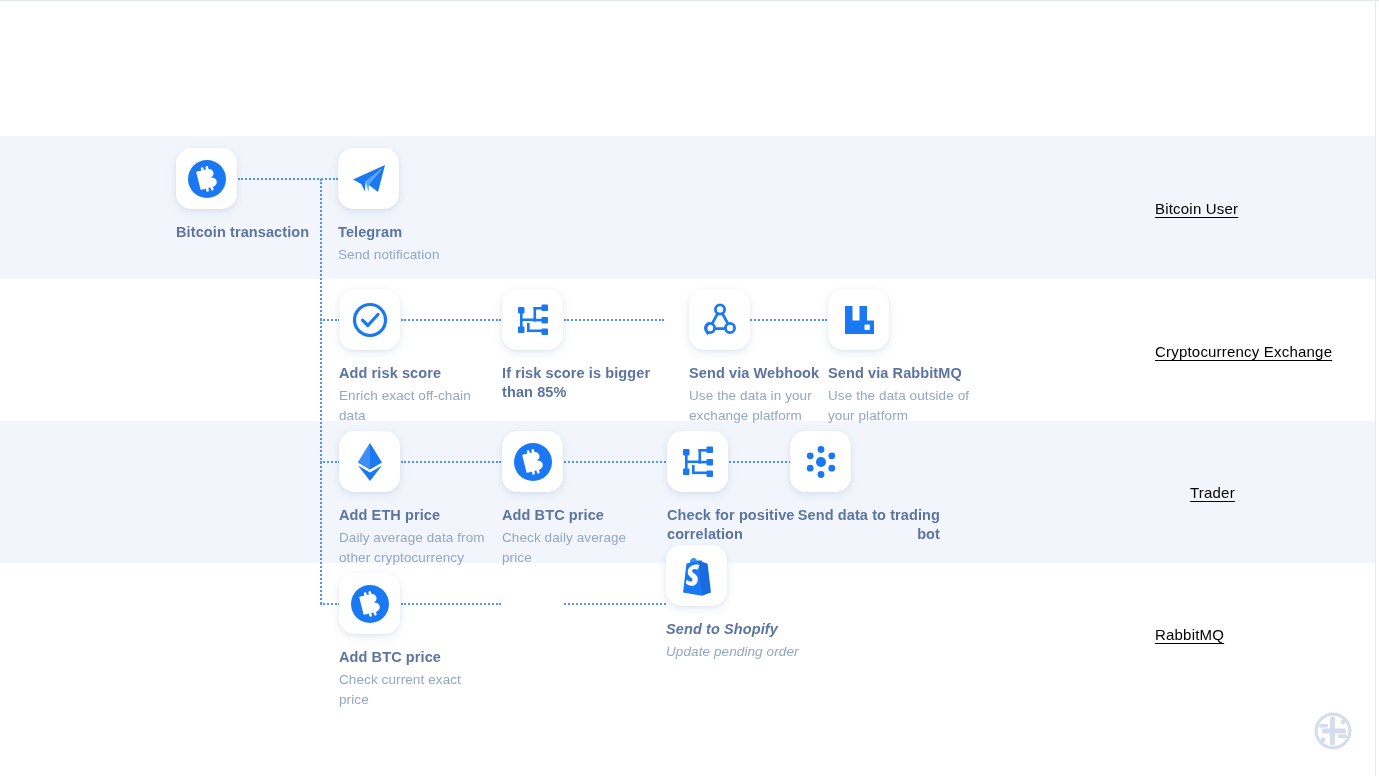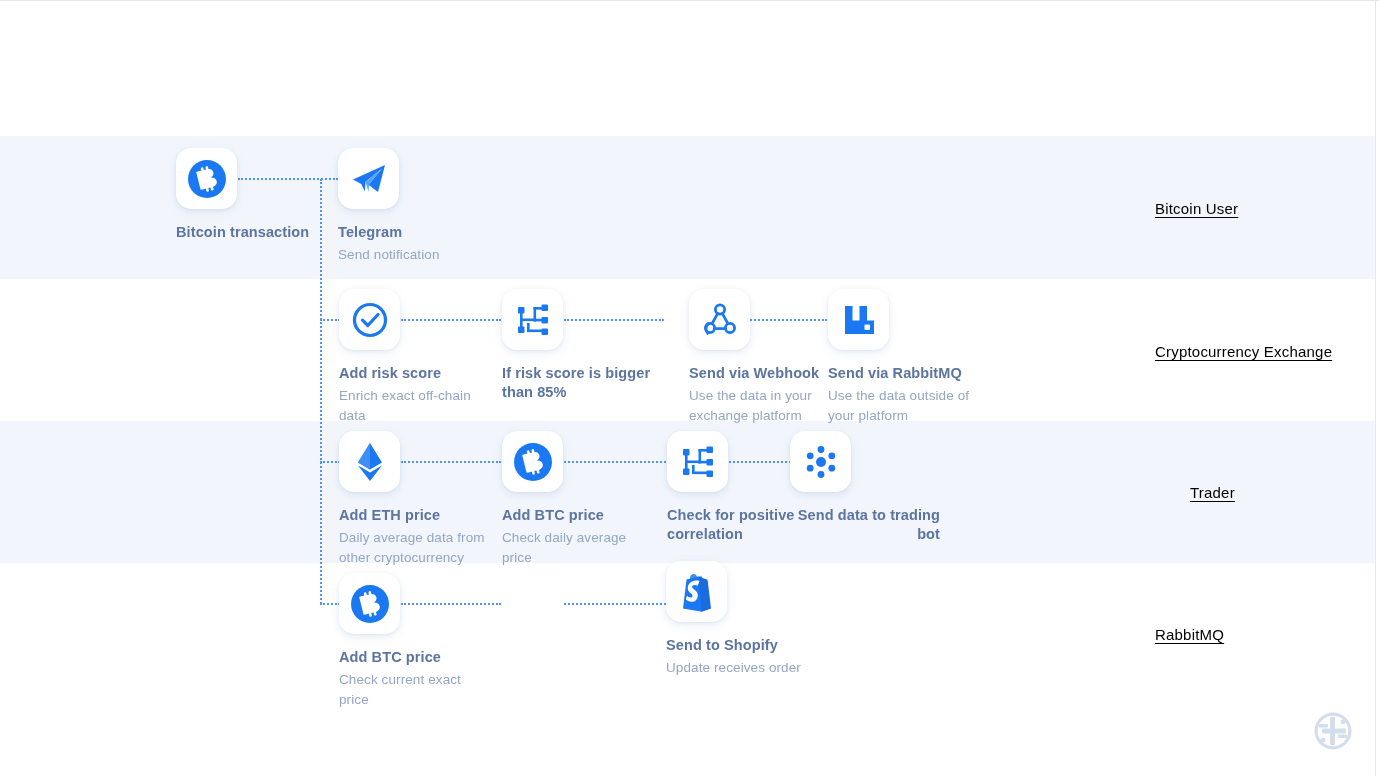--- a/index.html
+++ b/index.html
@@ -260,31 +260,31 @@
           <path d="M14 20.4h10c3.5 0 5.9 1.9 5.9 4.8s-2.4 4.8-5.9 4.8H14z"></path>
           <rect x="12.2" y="11.5" width="3.4" height="18.5"></rect>
         </g>
       </svg>
     </div>
     <div class="n-title">Add BTC price</div>
     <div class="n-desc">Check current exact price</div>
   </div>
 
 
-  <div class="node" style="left:666px;top:560px;width:150px;">
+  <div class="node" style="left:666px;top:544px;width:150px;font-style:italic;">
     <div class="tile">
       <svg width="38" height="40" viewBox="0 0 38 40">
         <path d="M12 6c0-2.5 1.7-4 3.8-4 1.9 0 3 1.4 3.4 3.4-1.1.1-2.3.5-3.3 1.2-1.2.8-2.1 2-2.7 3.3l-1.2.3z" fill="#3d8ff5"></path>
         <path d="M20.5 4.4 8.5 7.4 5 36.5l19 3.2V4.4z" fill="#1a78f2"></path>
         <path d="M24 39.7 33 36.5 29.6 7.7 20.5 4.4z" fill="#1a6ae0"></path>
         <path d="M19.8 13.7c-.9-.4-1.9-.7-3-.7-2.5 0-2.7 1.6-2.7 2 0 2.2 5.7 3.1 5.7 8.2 0 4-2.5 6.6-5.9 6.6-4 0-6.1-2.5-6.1-2.5l1.1-3.6s2.1 1.8 3.9 1.8c1.2 0 1.7-.9 1.7-1.6 0-2.9-4.7-3-4.7-7.7 0-3.9 2.8-7.7 8.5-7.7 2.1 0 3.2.6 3.2.6z" fill="#fff"></path>
       </svg>
     </div>
     <div class="n-title">Send to Shopify</div>
-    <div class="n-desc">Update receives order</div>
+    <div class="n-desc">Update pending order</div>
   </div>
 
   <div class="persona" style="top:625px;">RabbitMQ</div>
 
   <svg class="logo" viewBox="0 0 40 40">
     <g fill="#9fb4d6">
       <path d="M20 1.5A18.5 18.5 0 0 0 1.5 20 18.5 18.5 0 0 0 20 38.5 18.5 18.5 0 0 0 38.5 20 18.5 18.5 0 0 0 20 1.5zm0 3.2A15.3 15.3 0 0 1 35.3 20 15.3 15.3 0 0 1 20 35.3 15.3 15.3 0 0 1 4.7 20 15.3 15.3 0 0 1 20 4.7z"></path>
       <rect x="17" y="6" width="5" height="28" rx="1"></rect>
       <rect x="9" y="17.5" width="24" height="5" rx="1"></rect>
       <rect x="6" y="13" width="9" height="3.4" rx="1"></rect>

